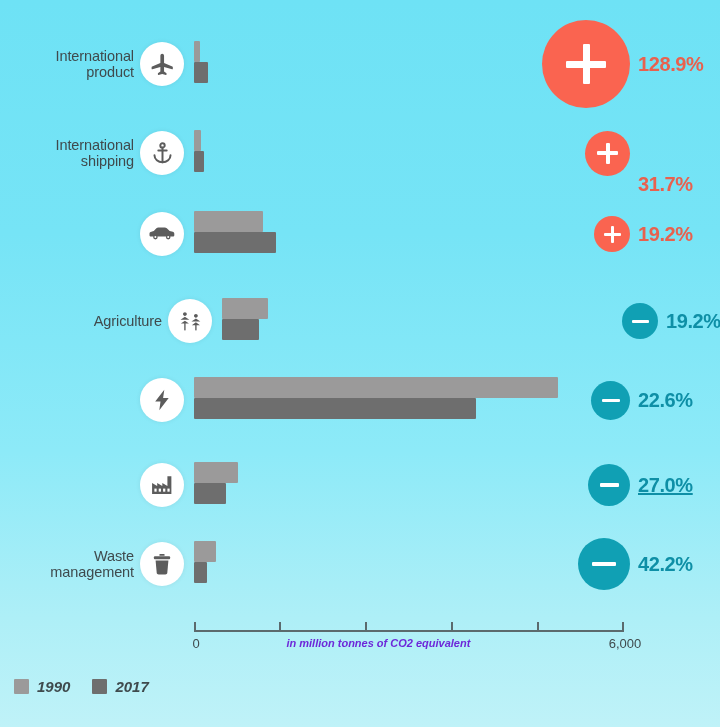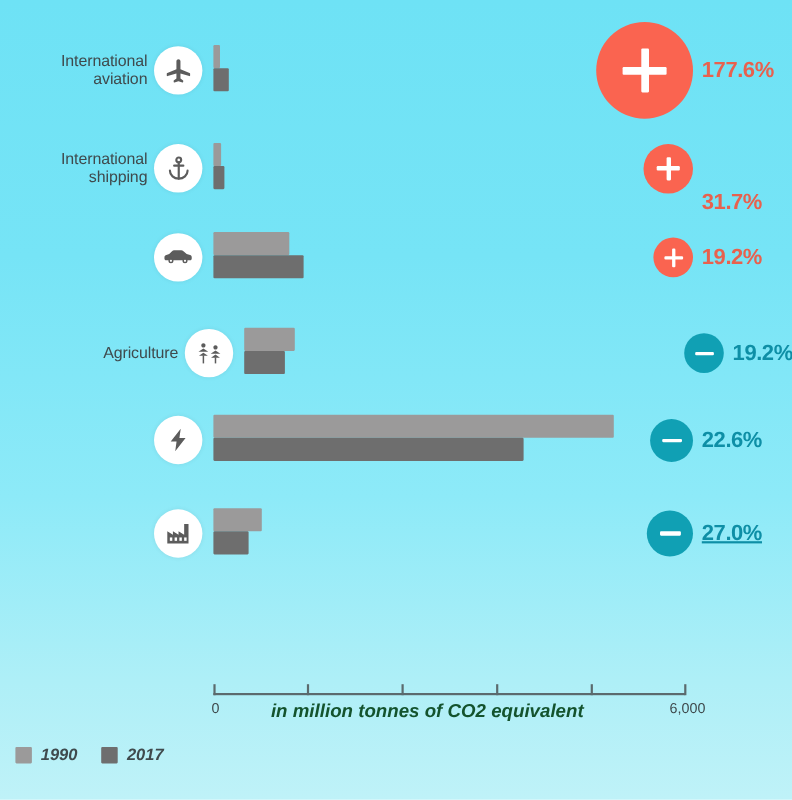--- a/index.html
+++ b/index.html
@@ -95,24 +95,24 @@
     top: 24px;
     font-size: 13px;
     color: #3f4a4d;
     transform: translateX(-50%);
   }
   .axis-caption {
     position: absolute;
     top: 25px;
     left: 50%;
     transform: translateX(-40%);
-    font-size: 17px;
+    font-size: 11px;
     font-style: italic;
     font-weight: 700;
-    color: #14532d;
+    color: #6d28d9;
     white-space: nowrap;
   }
 
   
   #legend {
     position: absolute;
     left: 14px; top: 678px;
     display: flex; align-items: center; gap: 22px;
   }
   .legend-item { display: flex; align-items: center; gap: 8px; }
@@ -126,37 +126,37 @@
     color: #3f4a4d;
   }
 </style>
 </head>
 <body>
 
 <div id="chart-root">
     <div class="row" style="top: 28px;">
       <div class="row-label">
         <span>International</span>
-        <span>aviation</span>
+        <span>product</span>
       </div>
       <div class="icon-badge">
         <svg width="26" height="26" viewBox="0 0 24 24" fill="#5c5c5c">
           <path d="M21.5 14.2 13.9 11V4.3c0-.9-.8-1.7-1.7-1.7s-1.7.8-1.7 1.7V11L2.9 14.2c-.3.1-.5.4-.5.7v1.4c0 .3.3.6.7.5l7.4-2.1v4.2l-2 1.3c-.2.1-.3.3-.3.5v1c0 .3.3.5.6.4l3.4-.9 3.4.9c.3.1.6-.1.6-.4v-1c0-.2-.1-.4-.3-.5l-2-1.3v-4.2l7.4 2.1c.4.1.7-.2.7-.5v-1.4c0-.3-.2-.6-.5-.7z"></path>
         </svg>
       </div>
       <div class="bars">
         <div class="bar bar-1990" style="width: 6.006px;"></div>
         <div class="bar bar-2017" style="width: 13.728px;"></div>
       </div>
       <div class="change">
         <div class="change-circle up" style="width: 88px; height: 88px; left: 542px; top: -8px;">
           <span class="sign-h" style="width: 40px; height: 7px;"></span>
           <span class="sign-v" style="height: 40px; width: 7px;"></span>
         </div>
-        <div class="change-value up" style="left: 638px; top: 25px;">177.6%</div>
+        <div class="change-value up" style="left: 638px; top: 25px;">128.9%</div>
       </div>
     </div>
     <div class="row" style="top: 117px;">
       <div class="row-label">
         <span>International</span>
         <span>shipping</span>
       </div>
       <div class="icon-badge">
         <svg width="25" height="25" viewBox="0 0 24 24" fill="none" stroke="#5c5c5c" stroke-width="1.9" stroke-linecap="round">
           <circle cx="12" cy="4.2" r="2.1" fill="none"></circle>
@@ -261,20 +261,43 @@
         <div class="bar bar-1990" style="width: 44.187px;"></div>
         <div class="bar bar-2017" style="width: 32.175px;"></div>
       </div>
       <div class="change">
         <div class="change-circle down" style="width: 42px; height: 42px; left: 588px; top: 15px;">
           <span class="sign-h" style="width: 19px; height: 4px;"></span>
         </div>
         <div class="change-value down" style="left: 638px; top: 25px; text-decoration: underline;">27.0%</div>
       </div>
     </div>
+    <div class="row" style="top: 528px;">
+      <div class="row-label">
+        <span>Waste</span>
+        <span>management</span>
+      </div>
+      <div class="icon-badge">
+        <svg width="24" height="24" viewBox="0 0 24 24" fill="#5c5c5c">
+          <rect x="9.4" y="1.9" width="5.2" height="1.9" rx="0.6"></rect>
+          <rect x="3.9" y="4.3" width="16.2" height="2.9" rx="1"></rect>
+          <path d="M5.6 8.4h12.8l-1.1 12.3c-.1 1-.9 1.7-1.9 1.7H8.6c-1 0-1.8-.7-1.9-1.7L5.6 8.4z"></path>
+        </svg>
+      </div>
+      <div class="bars">
+        <div class="bar bar-1990" style="width: 21.879px;"></div>
+        <div class="bar bar-2017" style="width: 12.6126px;"></div>
+      </div>
+      <div class="change">
+        <div class="change-circle down" style="width: 52px; height: 52px; left: 578px; top: 10px;">
+          <span class="sign-h" style="width: 24px; height: 4px;"></span>
+        </div>
+        <div class="change-value down" style="left: 638px; top: 25px;">42.2%</div>
+      </div>
+    </div>
   </div>
 
 <div id="axis">
   <div class="axis-line"></div>
   <div class="tick" style="left:194px"></div>
   <div class="tick" style="left:279px"></div>
   <div class="tick" style="left:365px"></div>
   <div class="tick" style="left:451px"></div>
   <div class="tick" style="left:537px"></div>
   <div class="tick" style="left:622px"></div>

